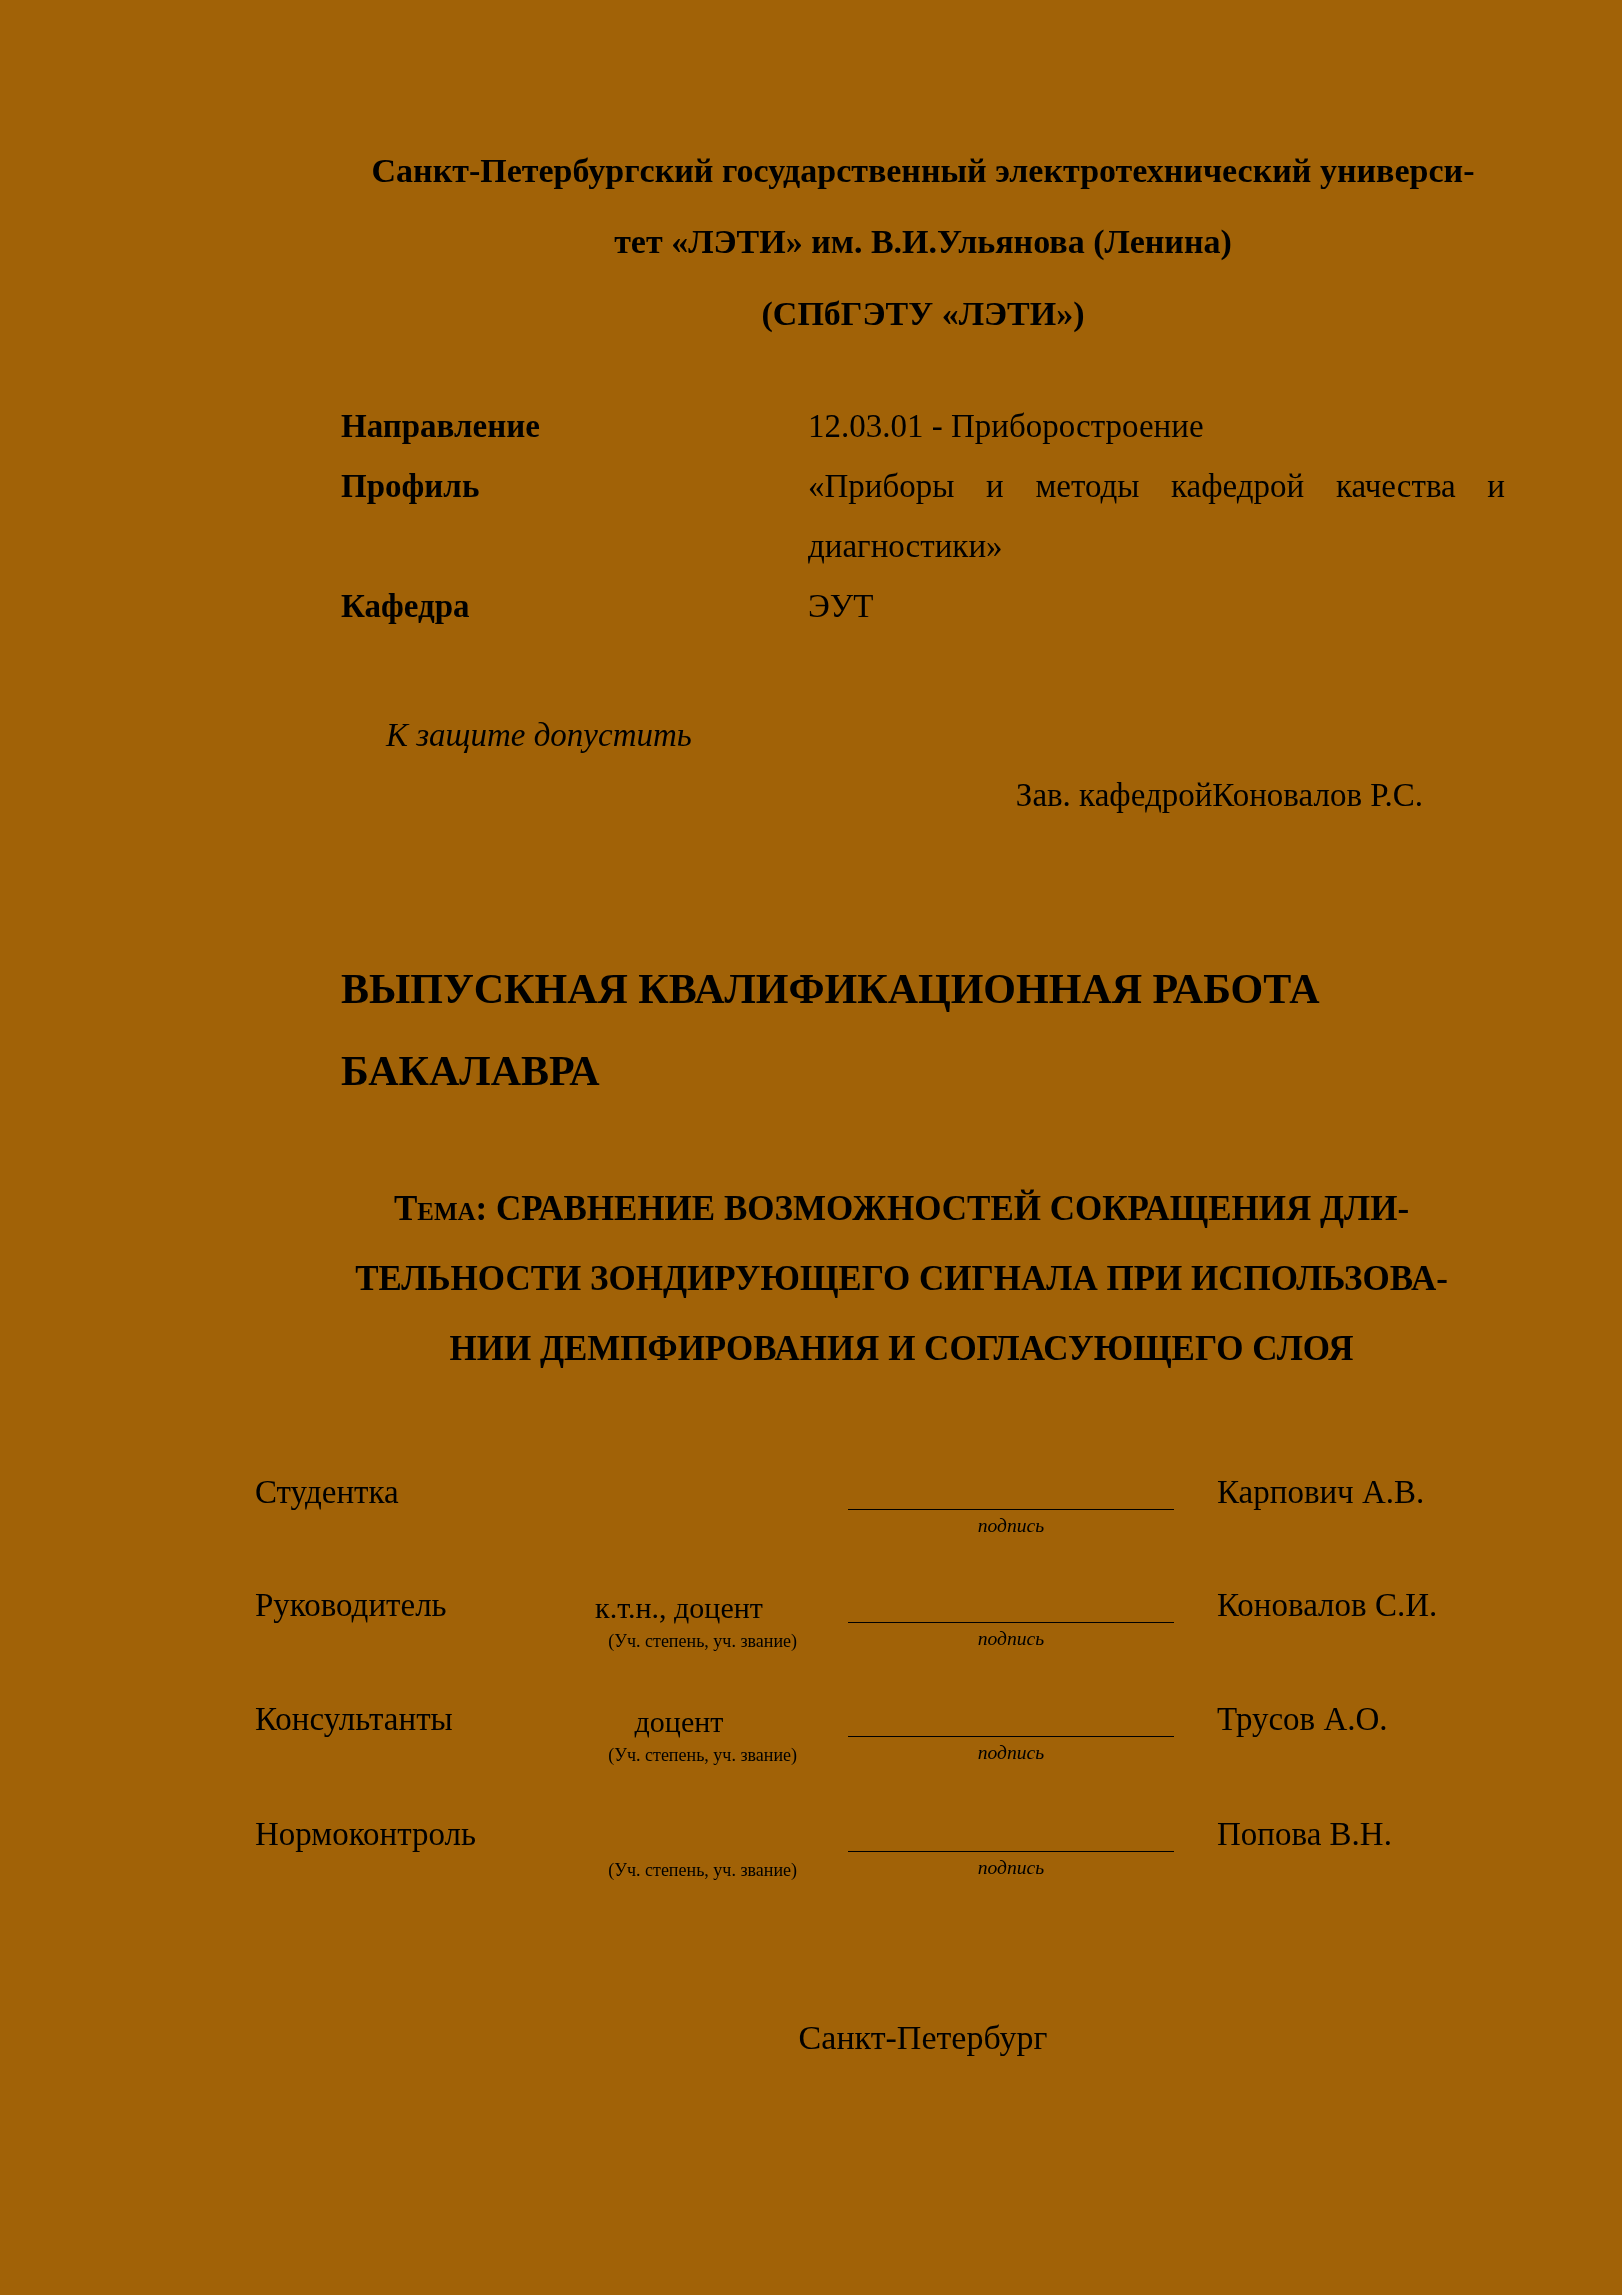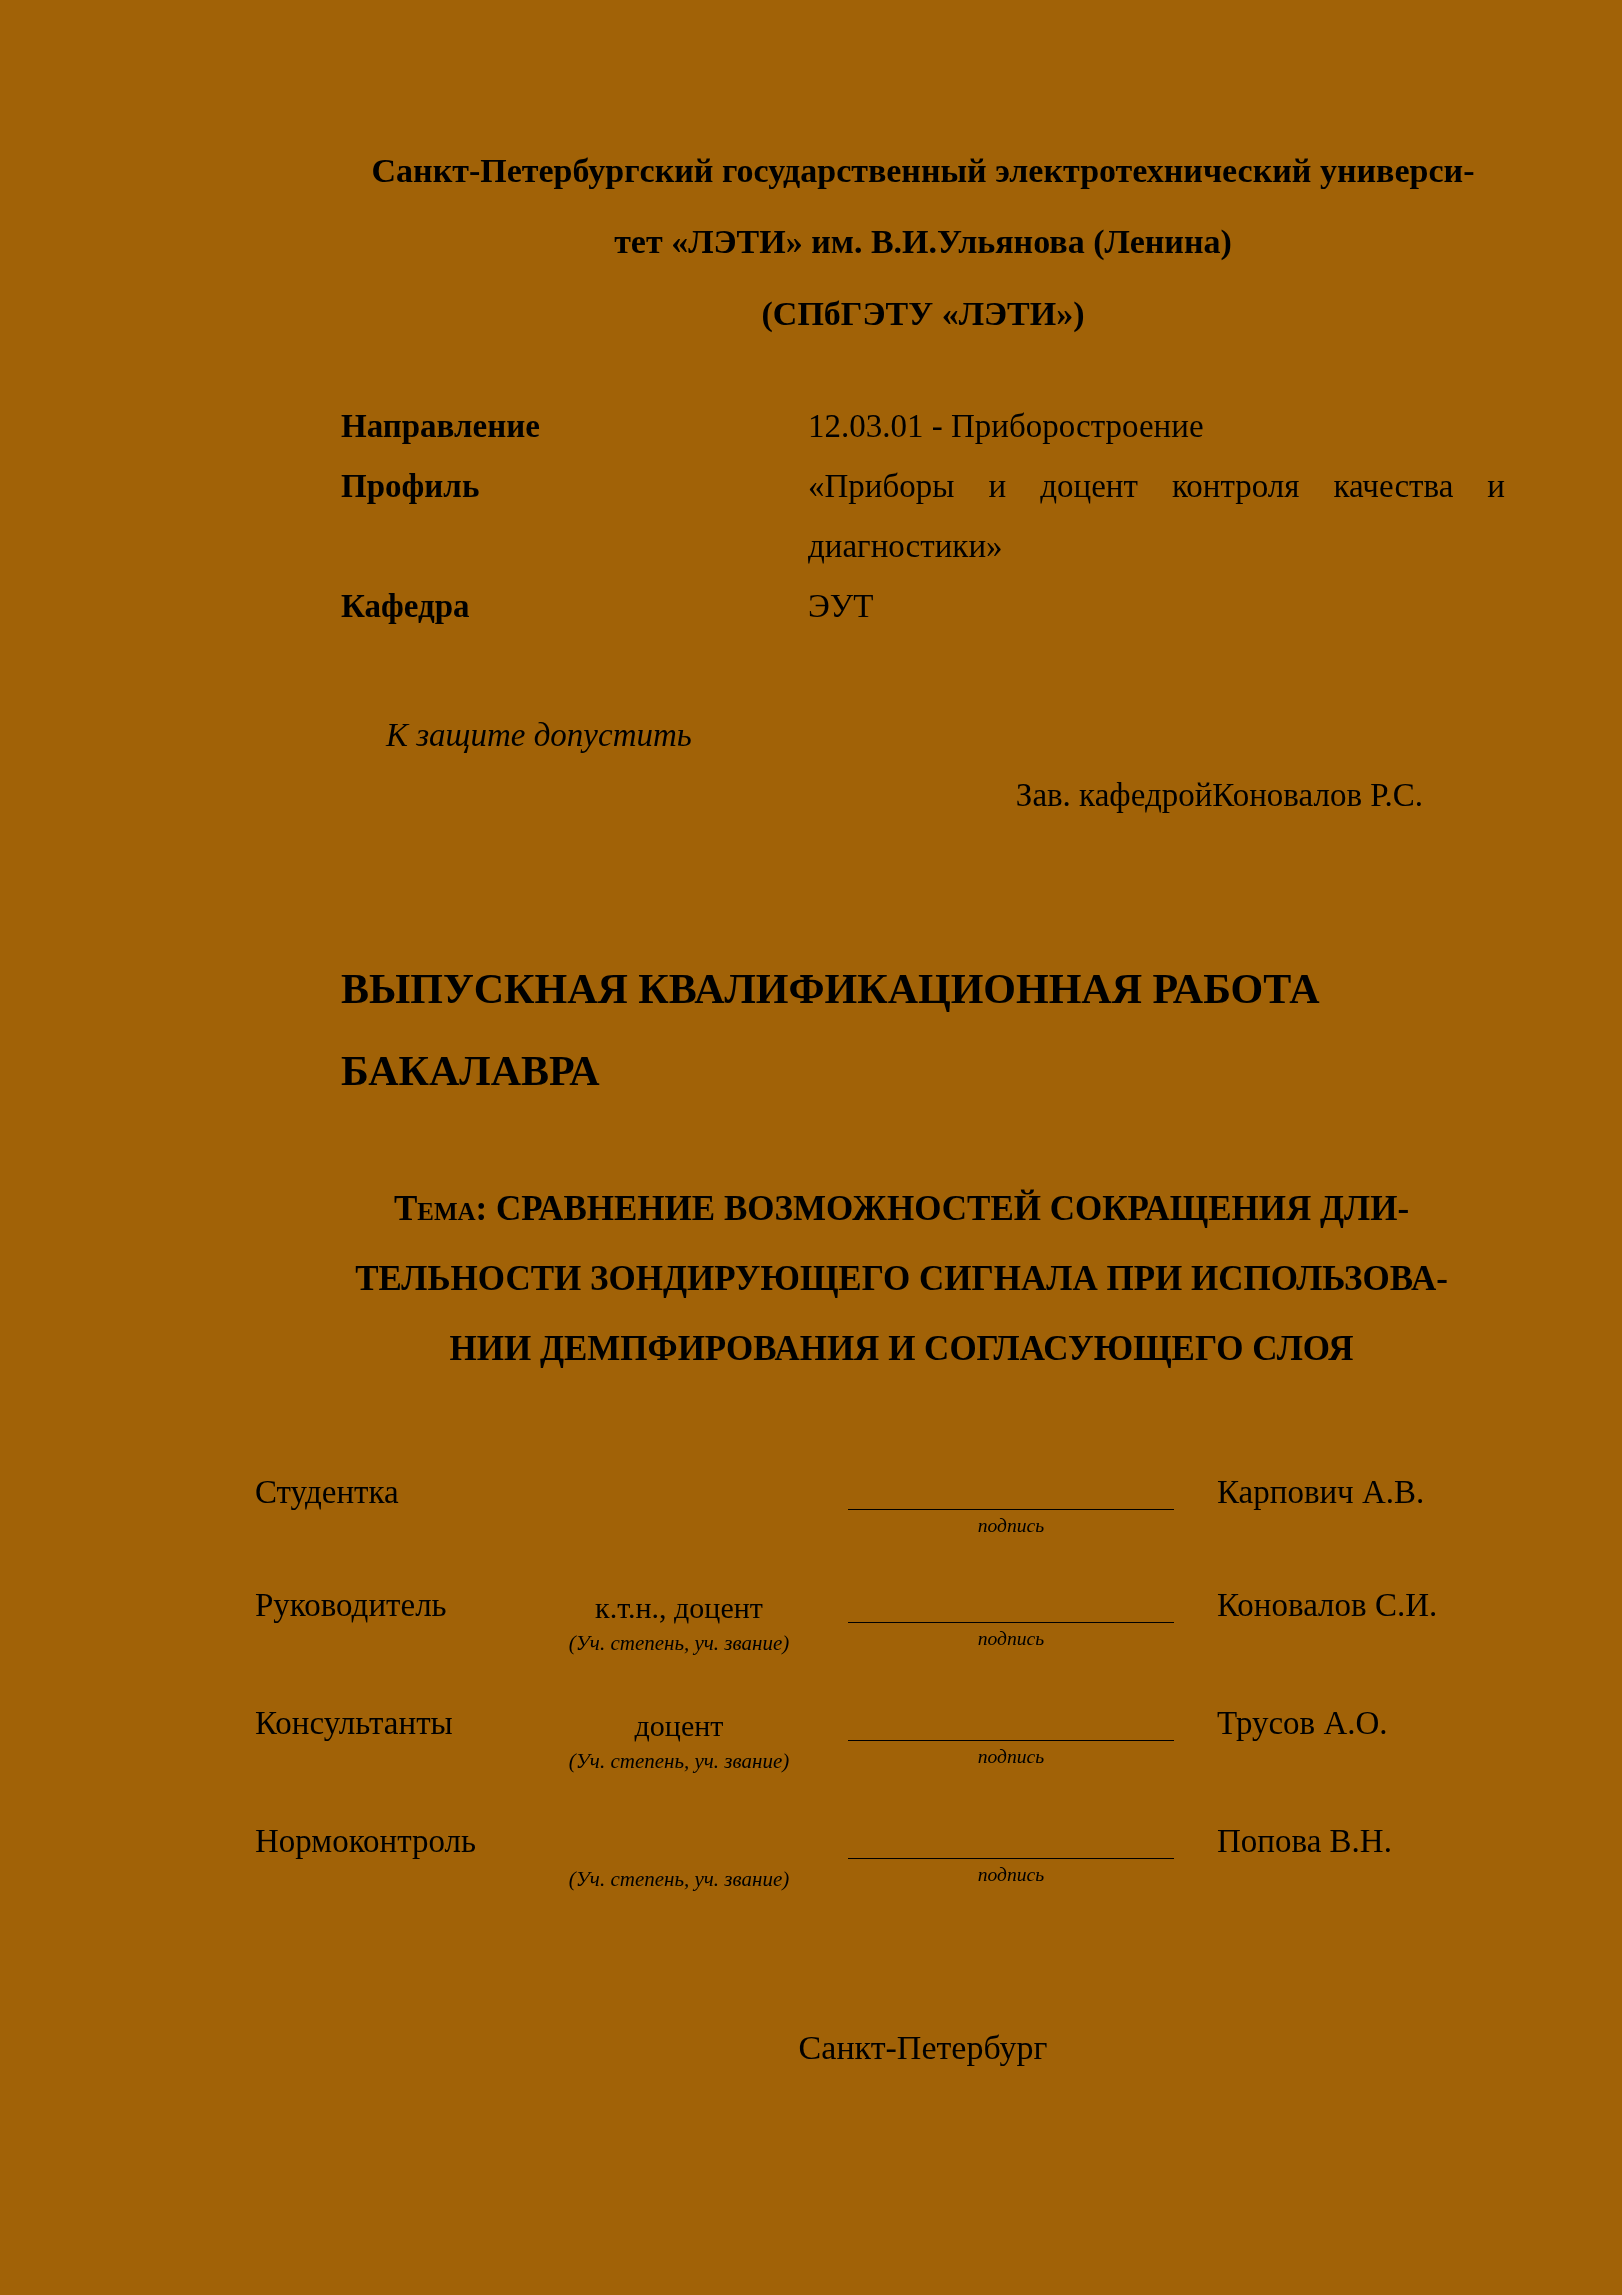--- a/index.html
+++ b/index.html
@@ -53,21 +53,21 @@
 
   .sigs { margin-top: 85px; margin-left: -86px; width: 1221px; font-size: 33px; }
   .sig-row {
     display: grid;
     grid-template-columns: 306px 236px 377px 1fr;
     align-items: start;
     margin-bottom: 44px;
   }
   .sig-role { height: 46px; line-height: 46px; }
   .sig-degree-text { height: 46px; line-height: 52px; font-size: 30px; text-align: center; }
-  .sig-degree-caption { font-size: 21px; font-style: italic; text-align: center; margin-top: 3.1px; line-height: 1.2; }
+  .sig-degree-caption { font-size: 18px; text-align: right; margin-top: 3.1px; line-height: 1.2; }
   .sig-cell { padding-left: 51px; }
   .sig-line { height: 41px; border-bottom: 1.6px solid #000; }
   .sig-caption { font-size: 19.6px; font-style: italic; text-align: center; margin-top: 3.9px; line-height: 1.2; }
   .sig-name { height: 46px; line-height: 46px; padding-left: 43px; }
 
   .footer { margin-top: 124px; text-align: center; font-size: 34px; line-height: 1.9; }
 </style>
 </head>
 <body>
 
@@ -83,21 +83,21 @@
     <div class="program">
       <div class="program-row">
         <div class="program-label">Направление</div>
         <div>
           <div class="value-line">12.03.01 - Приборостроение</div>
         </div>
       </div>
       <div class="program-row">
         <div class="program-label">Профиль</div>
         <div>
-          <div class="value-line justify">«Приборы и доцент контроля качества и</div>
+          <div class="value-line justify">«Приборы и методы кафедрой качества и</div>
           <div class="value-line">диагностики»</div>
         </div>
       </div>
       <div class="program-row">
         <div class="program-label">Кафедра</div>
         <div>
           <div class="value-line">ЭУТ</div>
         </div>
       </div>
     </div>

